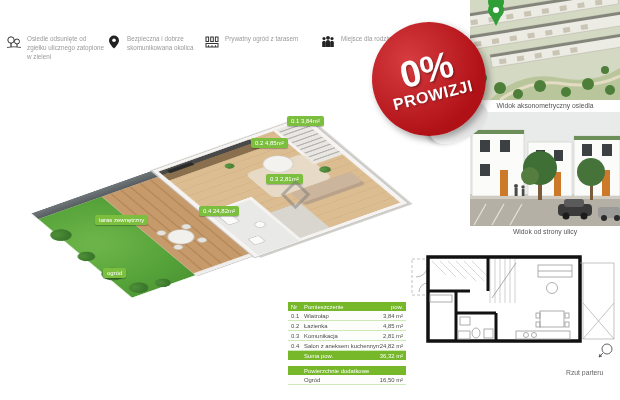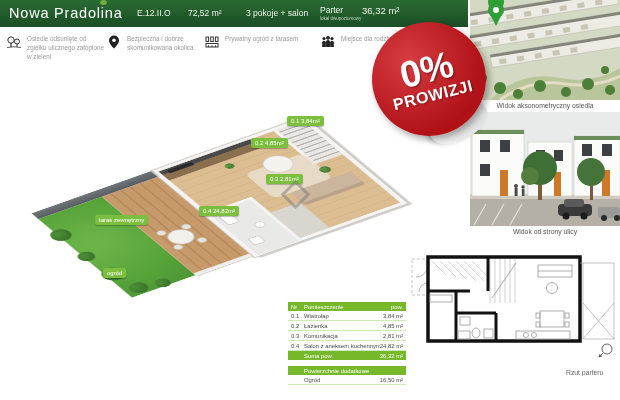--- a/index.html
+++ b/index.html
@@ -74,30 +74,20 @@
   .sofa{position:absolute;left:92px;top:108px;width:74px;height:28px;background:#cbb59c;border-radius:4px;box-shadow:inset 0 -6px 0 #b9a289;}
   .dtable-in{position:absolute;left:96px;top:40px;width:30px;height:30px;border-radius:50%;background:#f4f2ee;box-shadow:0 0 0 1px #cfccc6;}
   .plant{position:absolute;border-radius:50%;background:radial-gradient(circle at 35% 35%,#5c9a43,#38702a);}
   .room-label{position:absolute;background:#7cbf3f;color:#fff;font-size:6px;line-height:1;padding:2px 4px;border-radius:2px;white-space:nowrap;z-index:4;box-shadow:0 1px 1px rgba(0,0,0,.25);}
 </style>
 </head>
 <body>
 
 <div class="page">
 
-  <div class="topbar">
-    <span class="brand">Nowa Pradolina</span>
-    <span class="brand-tree"></span>
-    <span class="spec s-code">E.12.II.O</span>
-    <span class="spec s-area">72,52 m²</span>
-    <span class="spec s-rooms">3 pokoje + salon</span>
-    <span class="spec s-level">Parter</span>
-    <span class="spec s-levelnote">lokal dwupoziomowy</span>
-    <span class="spec s-levelarea">36,32 m²</span>
-  </div>
 
   <div class="features" id="features">
       <div class="feature f0">
         <span class="fic"><svg viewBox="0 0 16 16">
             <circle cx="5" cy="6" r="3.2" fill="none" stroke="#333" stroke-width="1"></circle>
             <rect x="4.4" y="9" width="1.2" height="4" fill="#333"></rect>
             <circle cx="11" cy="7.5" r="2.5" fill="none" stroke="#333" stroke-width="1"></circle>
             <rect x="10.5" y="9.8" width="1" height="3.2" fill="#333"></rect>
             <path d="M1,13.5 Q8,12 15,13.5" fill="none" stroke="#333" stroke-width="0.8"></path>
           </svg></span>

